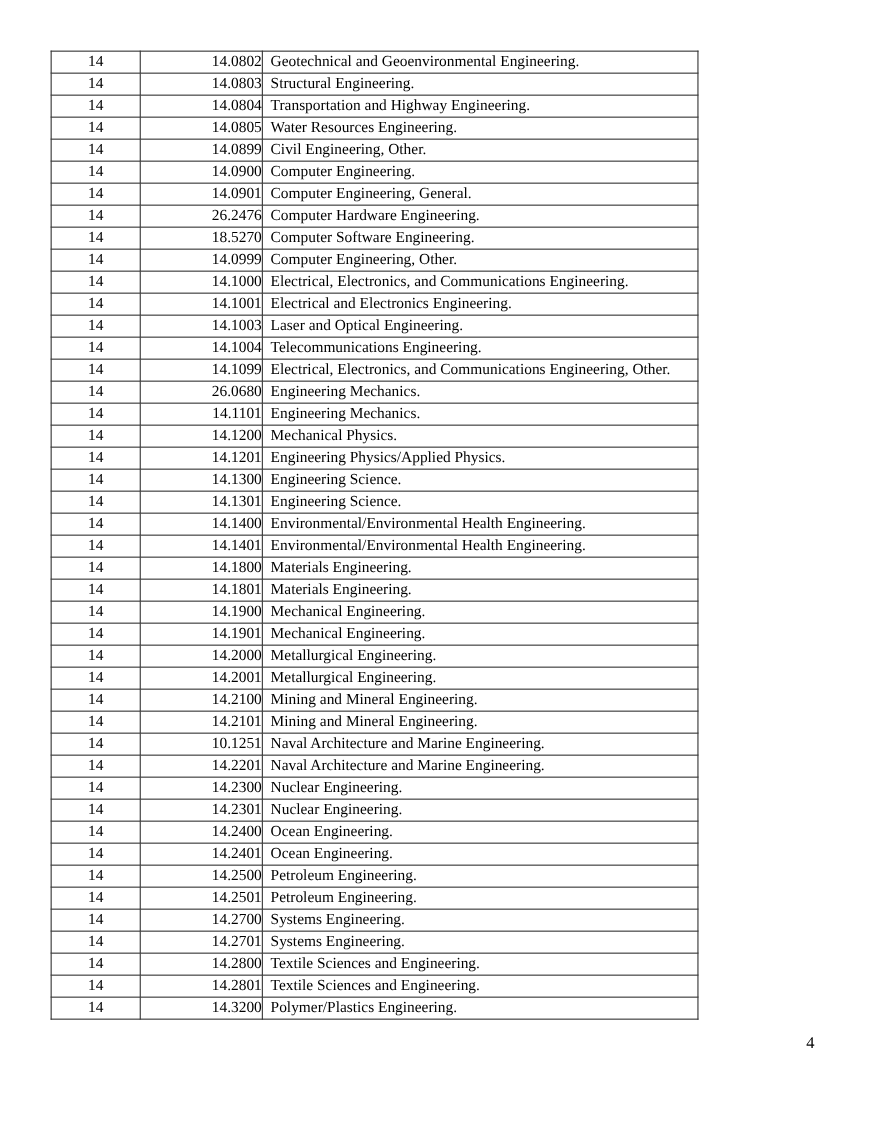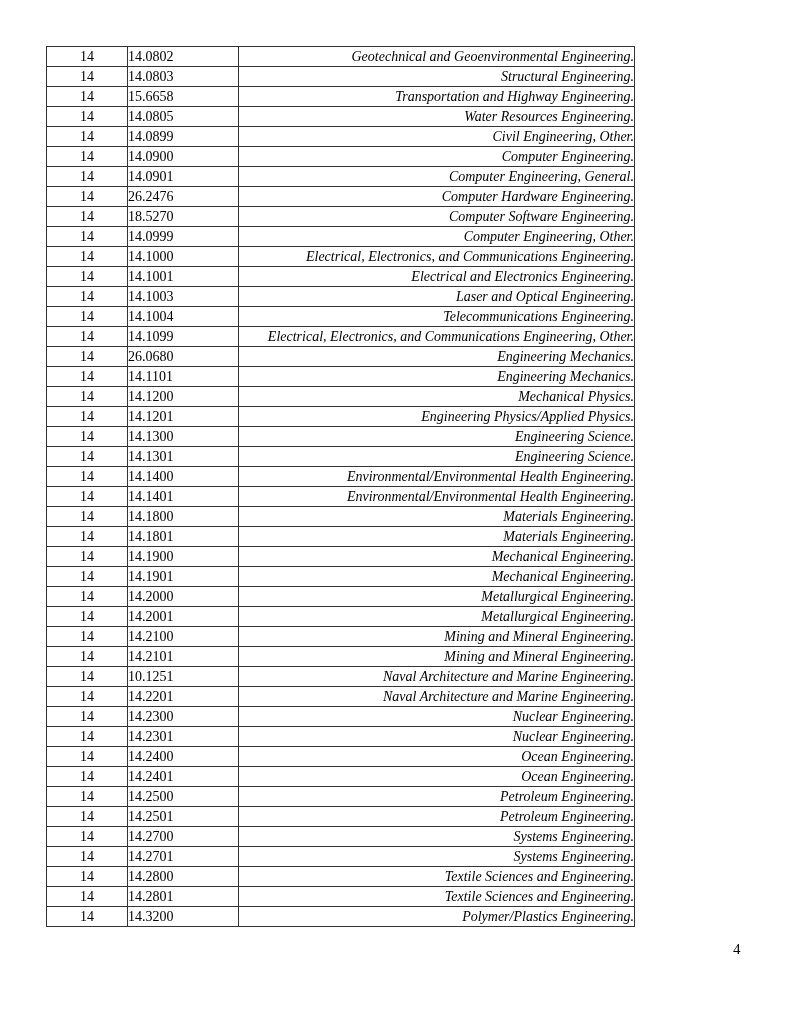--- a/index.html
+++ b/index.html
@@ -2,42 +2,42 @@
 <html><head>
 <meta charset="utf-8">
 <style>
   html, body { margin: 0; padding: 0; background: #ffffff; }
   body { width: 791px; height: 1024px; position: relative; overflow: hidden;
          font-family: "Liberation Serif", "DejaVu Serif", serif; color: #000; }
   table { position: absolute; left: 46px; top: 46px; width: 589px;
           border-collapse: collapse; font-size: 14px; }
   td { border: 1px solid #333; height: 19px; padding: 0; line-height: 19px; vertical-align: middle; }
   td.c1 { width: 80px; text-align: center; }
-  td.c2 { width: 110px; text-align: left; }
-  td.c3 { padding-left: 7px; text-align: right; white-space: nowrap; font-style: italic; }
+  td.c2 { width: 110px; text-align: right; }
+  td.c3 { padding-left: 7px; text-align: left; white-space: nowrap; }
   .page-num { position: absolute; left: 733px; top: 941px; font-size: 15px; }
 </style>
 </head>
 <body>
 
 <table>
   <tbody id="tbody">
       <tr>
         <td class="c1">14</td>
         <td class="c2">14.0802</td>
         <td class="c3">Geotechnical and Geoenvironmental Engineering.</td>
       </tr>
       <tr>
         <td class="c1">14</td>
         <td class="c2">14.0803</td>
         <td class="c3">Structural Engineering.</td>
       </tr>
       <tr>
         <td class="c1">14</td>
-        <td class="c2">15.6658</td>
+        <td class="c2">14.0804</td>
         <td class="c3">Transportation and Highway Engineering.</td>
       </tr>
       <tr>
         <td class="c1">14</td>
         <td class="c2">14.0805</td>
         <td class="c3">Water Resources Engineering.</td>
       </tr>
       <tr>
         <td class="c1">14</td>
         <td class="c2">14.0899</td>

